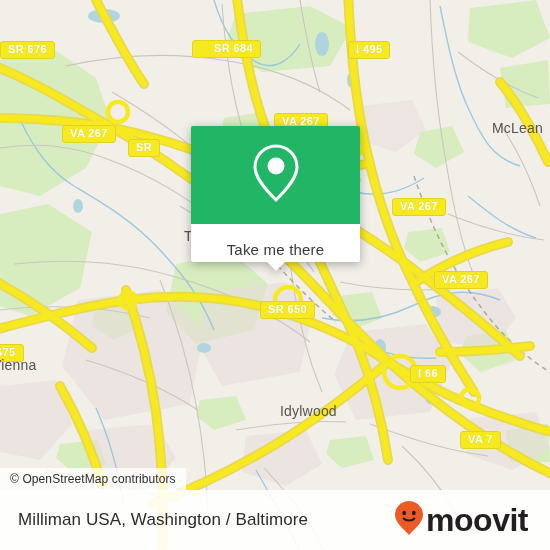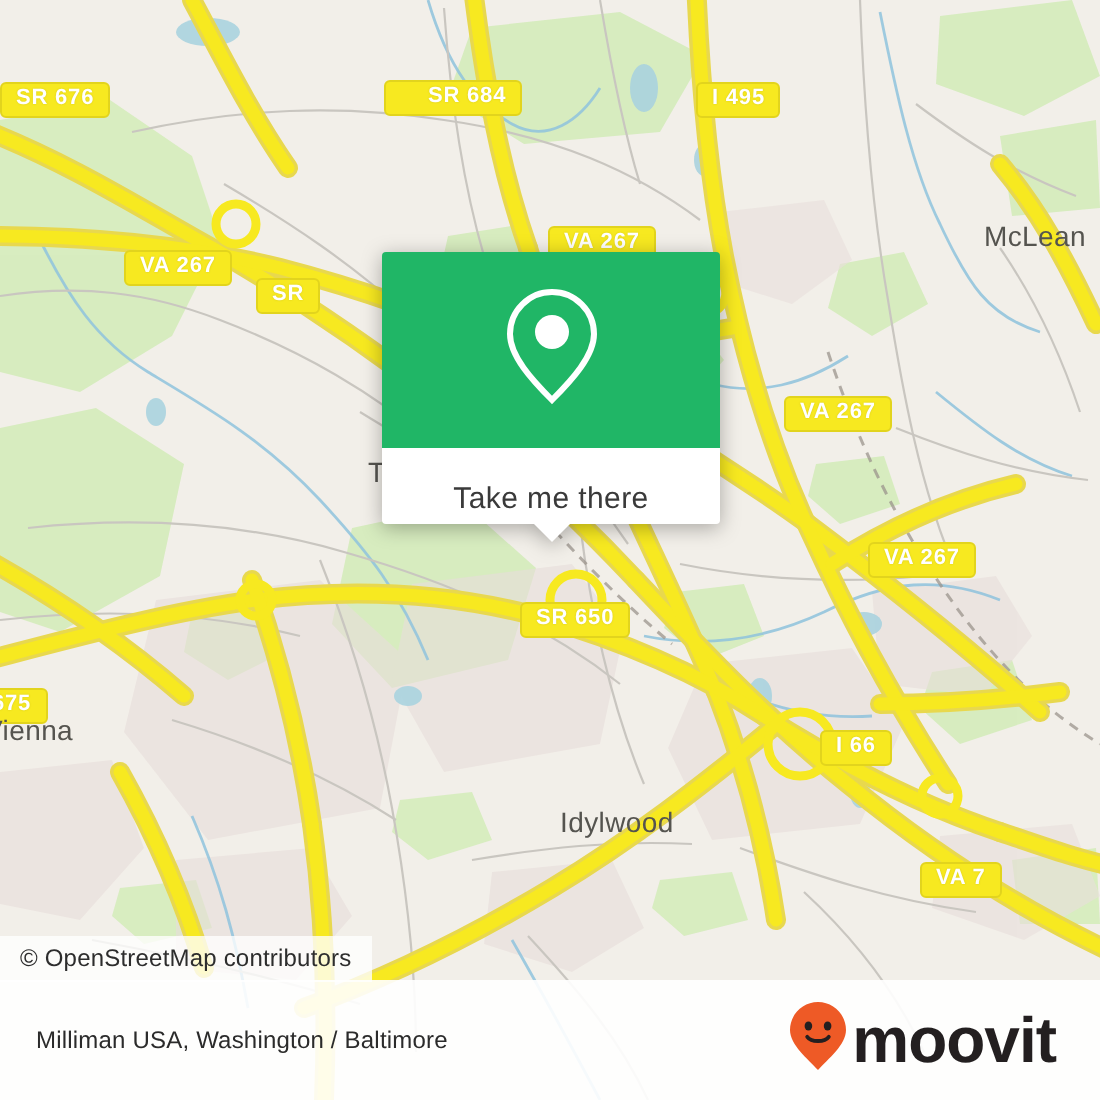--- a/index.html
+++ b/index.html
@@ -91,21 +91,21 @@
 
   
   #footer-bar {
     position:absolute;
     left:0; top:490px; width:550px; height:60px;
     background:rgba(255,255,255,.90);
     display:flex; align-items:center; justify-content:space-between;
     padding:0 22px 0 18px;
   }
   #footer-title {
-    font-size:12px;
+    font-size:17px;
     color:#2b2b2b;
     letter-spacing:.1px;
     text-align:right;
   }
   #moovit-logo { display:flex; align-items:center; gap:2px; }
   #moovit-wordmark {
     font-size:32px;
     font-weight:bold;
     color:#231f20;
     letter-spacing:-.5px;
@@ -269,21 +269,21 @@
   <div class="shield" style="left:62px;top:125px;">VA 267</div>
   <div class="shield" style="left:274px;top:113px;">VA 267</div>
   <div class="shield" style="left:128px;top:139px;">SR</div>
   <div class="shield" style="left:-12px;top:344px;">675</div>
   <div class="shield" style="left:392px;top:198px;">VA 267</div>
   <div class="shield" style="left:434px;top:271px;">VA 267</div>
   <div class="shield" style="left:232px;top:301px;margin-left:28px;">SR 650</div>
   <div class="shield" style="left:410px;top:365px;">I 66</div>
   <div class="shield" style="left:460px;top:431px;">VA 7</div>
 
-  <div class="place" style="left:492px;top:110px;">McLean</div>
+  <div class="place" style="left:492px;top:120px;">McLean</div>
   <div class="place" style="left:-8px;top:357px;">Vienna</div>
   <div class="place" style="left:280px;top:403px;">Idylwood</div>
   <div class="place" style="left:184px;top:228px;">Ty</div>
 </div>
 
 <div id="place-card">
   <div id="card-header">
     <span>
       <svg width="48" height="62" viewBox="0 0 48 62" xmlns="http://www.w3.org/2000/svg">
         <path d="M24 4 C12.4 4 3 13.4 3 25 C3 36 14 48 24 58 C34 48 45 36 45 25 C45 13.4 35.6 4 24 4 Z" fill="none" stroke="#ffffff" stroke-width="3"></path>

